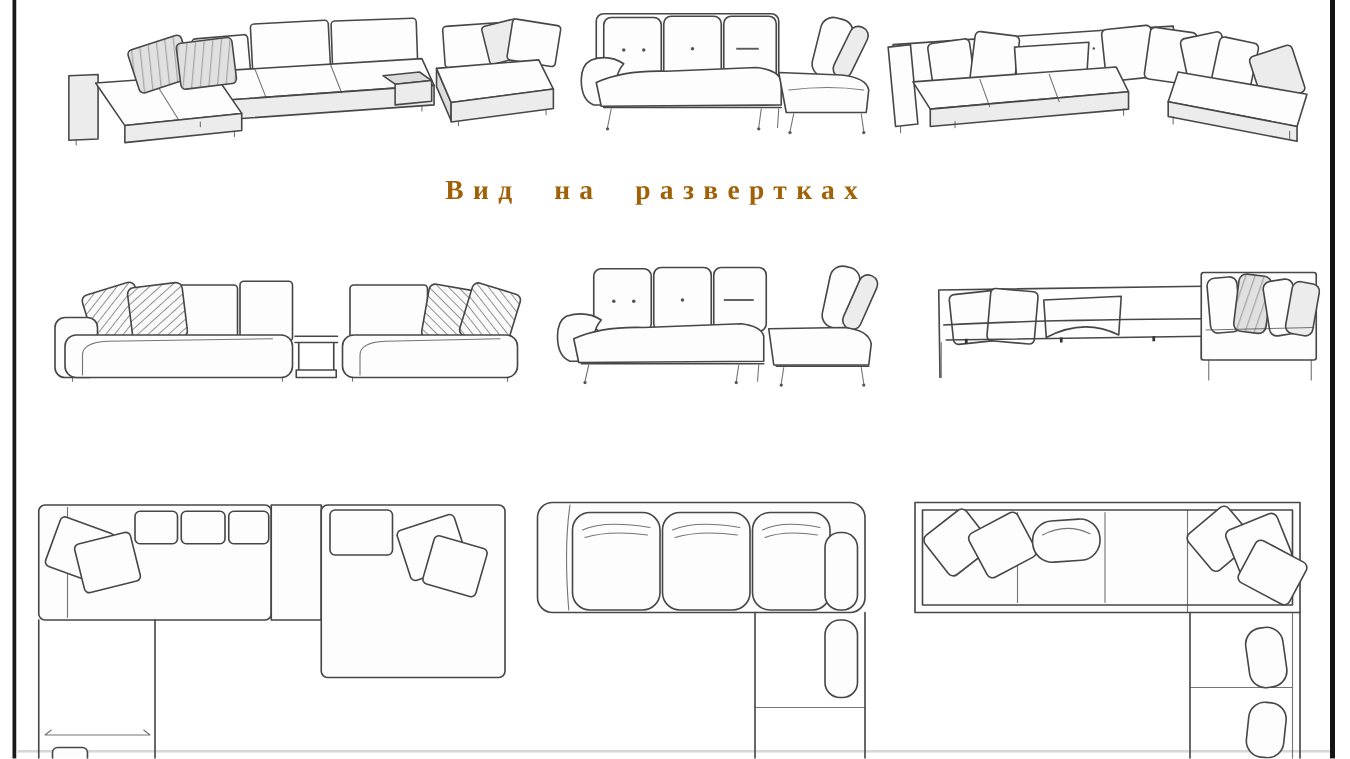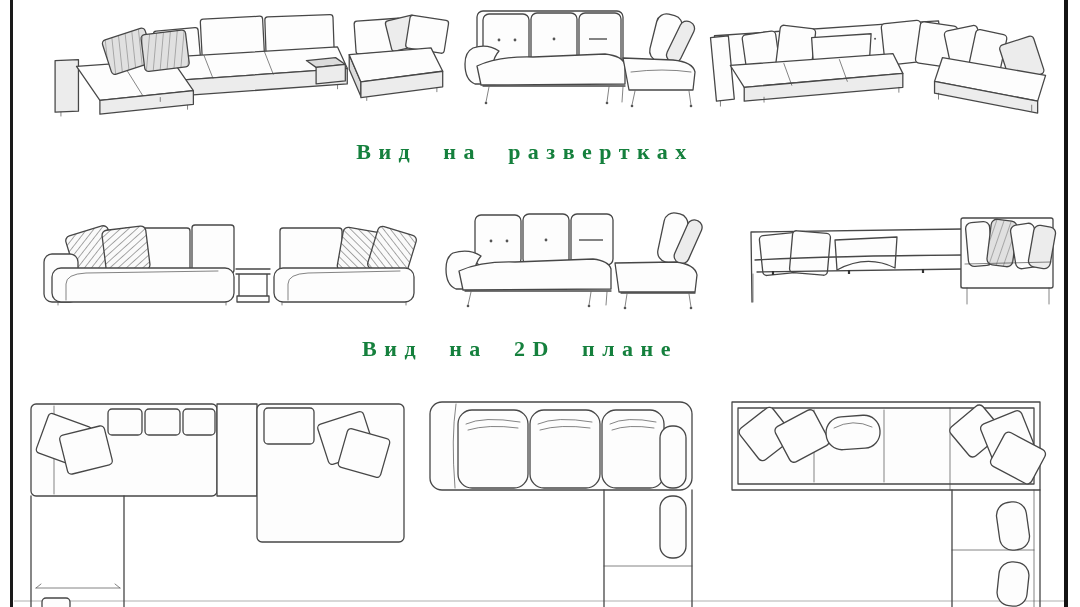--- a/index.html
+++ b/index.html
@@ -8,21 +8,21 @@
     width:1080px;height:607px;
     background:#ffffff;
     overflow:hidden;
     font-family:"Liberation Serif", serif;
   }
   .border-left{position:absolute;left:10px;top:0;width:3px;height:607px;background:#1a1a1a;}
   .border-right{position:absolute;left:1064px;top:0;width:4px;height:607px;background:#141414;}
   .border-bottom{position:absolute;left:14px;top:600px;width:1050px;height:2px;background:#bdbdbd;opacity:.6;}
   .caption{
     position:absolute;left:0;width:1080px;text-align:center;
-    font-size:22px;font-weight:700;color:#15803d;
+    font-size:22px;font-weight:700;color:#a16207;
     letter-spacing:.34em;word-spacing:.6em;
     font-family:"Liberation Serif", serif;
   }
   .cap1{top:139px;padding-right:30px;box-sizing:border-box;}
   .cap2{top:336px;padding-right:40px;box-sizing:border-box;}
   .drawing{position:absolute;display:block;overflow:visible;}
   .p1{left:40px;top:6px;width:410px;height:112px;}
   .p2{left:463px;top:2px;width:240px;height:105px;}
   .p3{left:703px;top:6px;width:360px;height:114px;}
   .e1{left:40px;top:212px;width:380px;height:95px;}
@@ -237,23 +237,20 @@
     <g transform="rotate(-9 280 34)">
         <rect class="fw" x="268" y="12" width="24" height="44" rx="6"></rect>
       </g>
     <g transform="rotate(10 297 35)">
         <rect class="fg" x="286" y="14" width="22" height="42" rx="6"></rect>
       </g>
     <path class="ln thin" d="M220,52 L306,50"></path>
     <path class="ln thin" d="M222,76 V92 M304,76 V92"></path>
   </svg>
 
-  <div class="caption cap2">
-    <span>Вид на 2D плане</span>
-  </div>
 
   <svg class="drawing pl1" viewBox="0 0 380 209">
     <rect class="fw" x="3" y="6" width="186" height="92" rx="5"></rect>
     <path class="ln thin" d="M26,8 V96"></path>
     <rect class="fw" x="80" y="11" width="34" height="26" rx="4"></rect>
     <rect class="fw" x="117" y="11" width="35" height="26" rx="4"></rect>
     <rect class="fw" x="155" y="11" width="32" height="26" rx="4"></rect>
     <g transform="rotate(20 36 42)">
         <rect class="fw" x="13" y="21" width="46" height="42" rx="4"></rect>
       </g>

